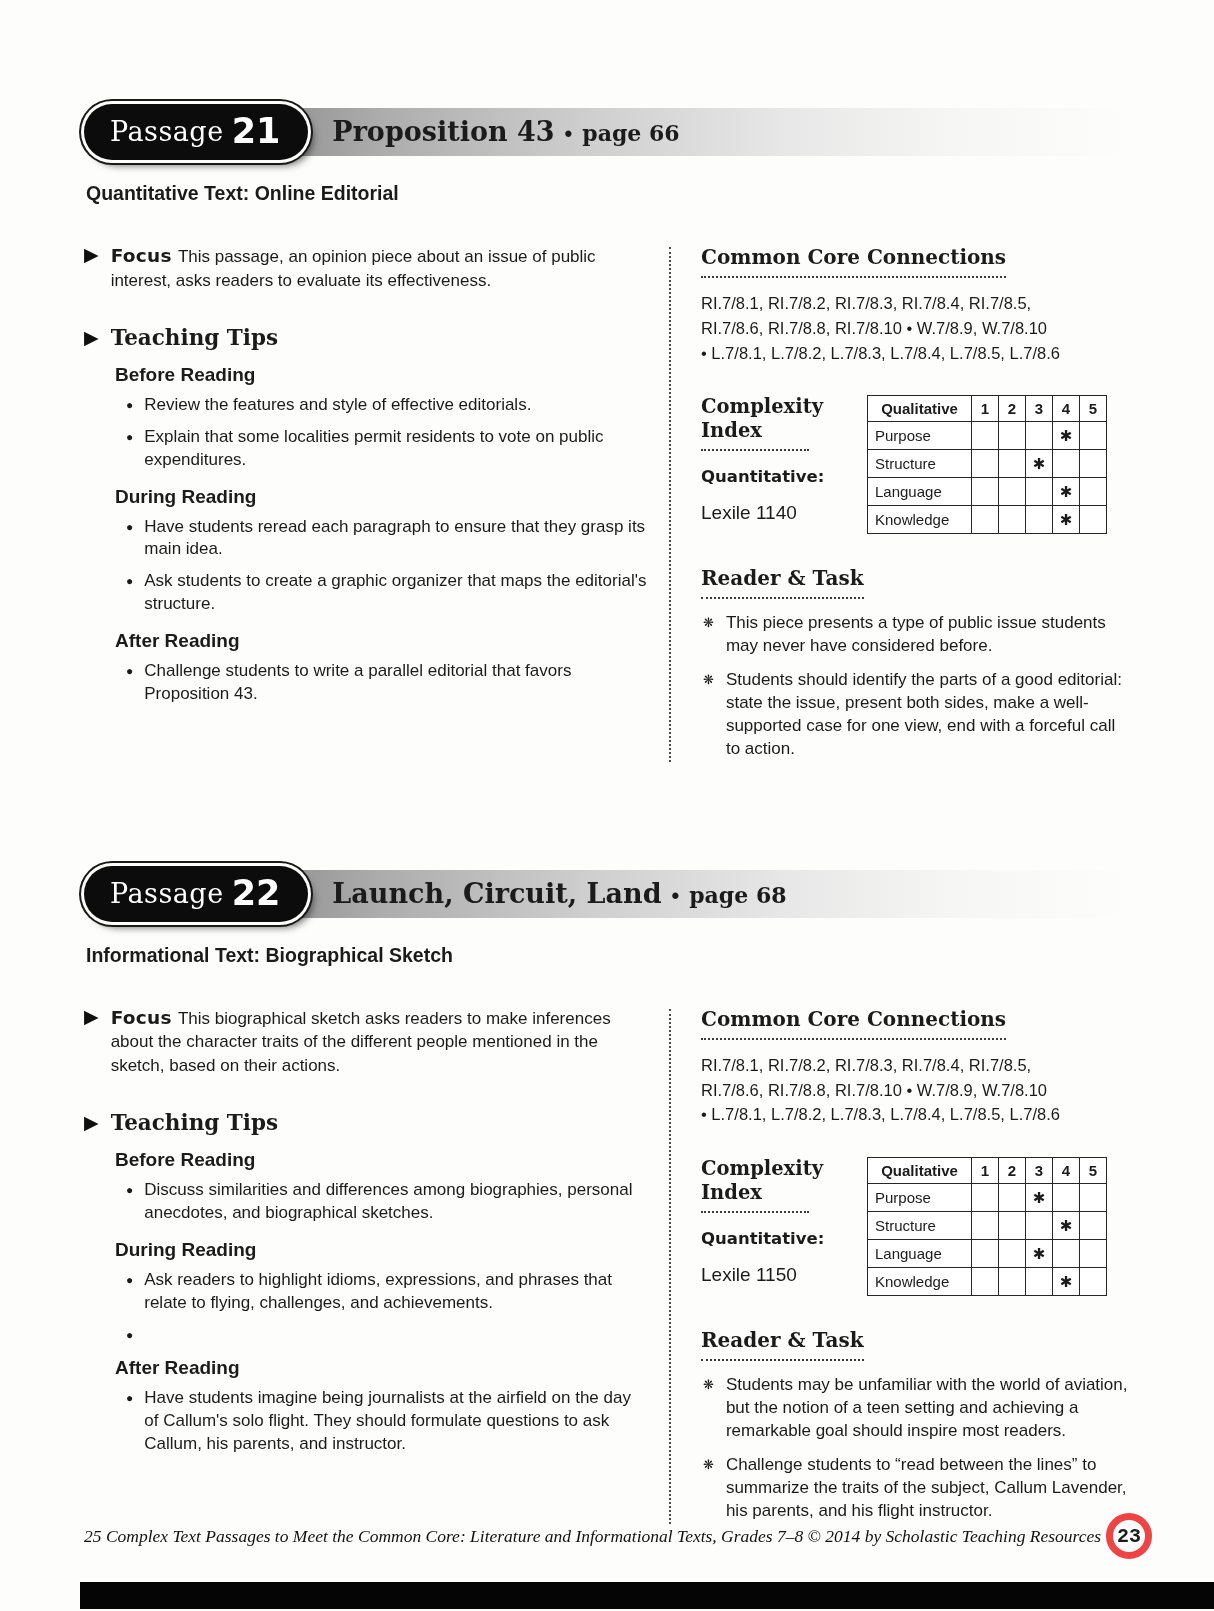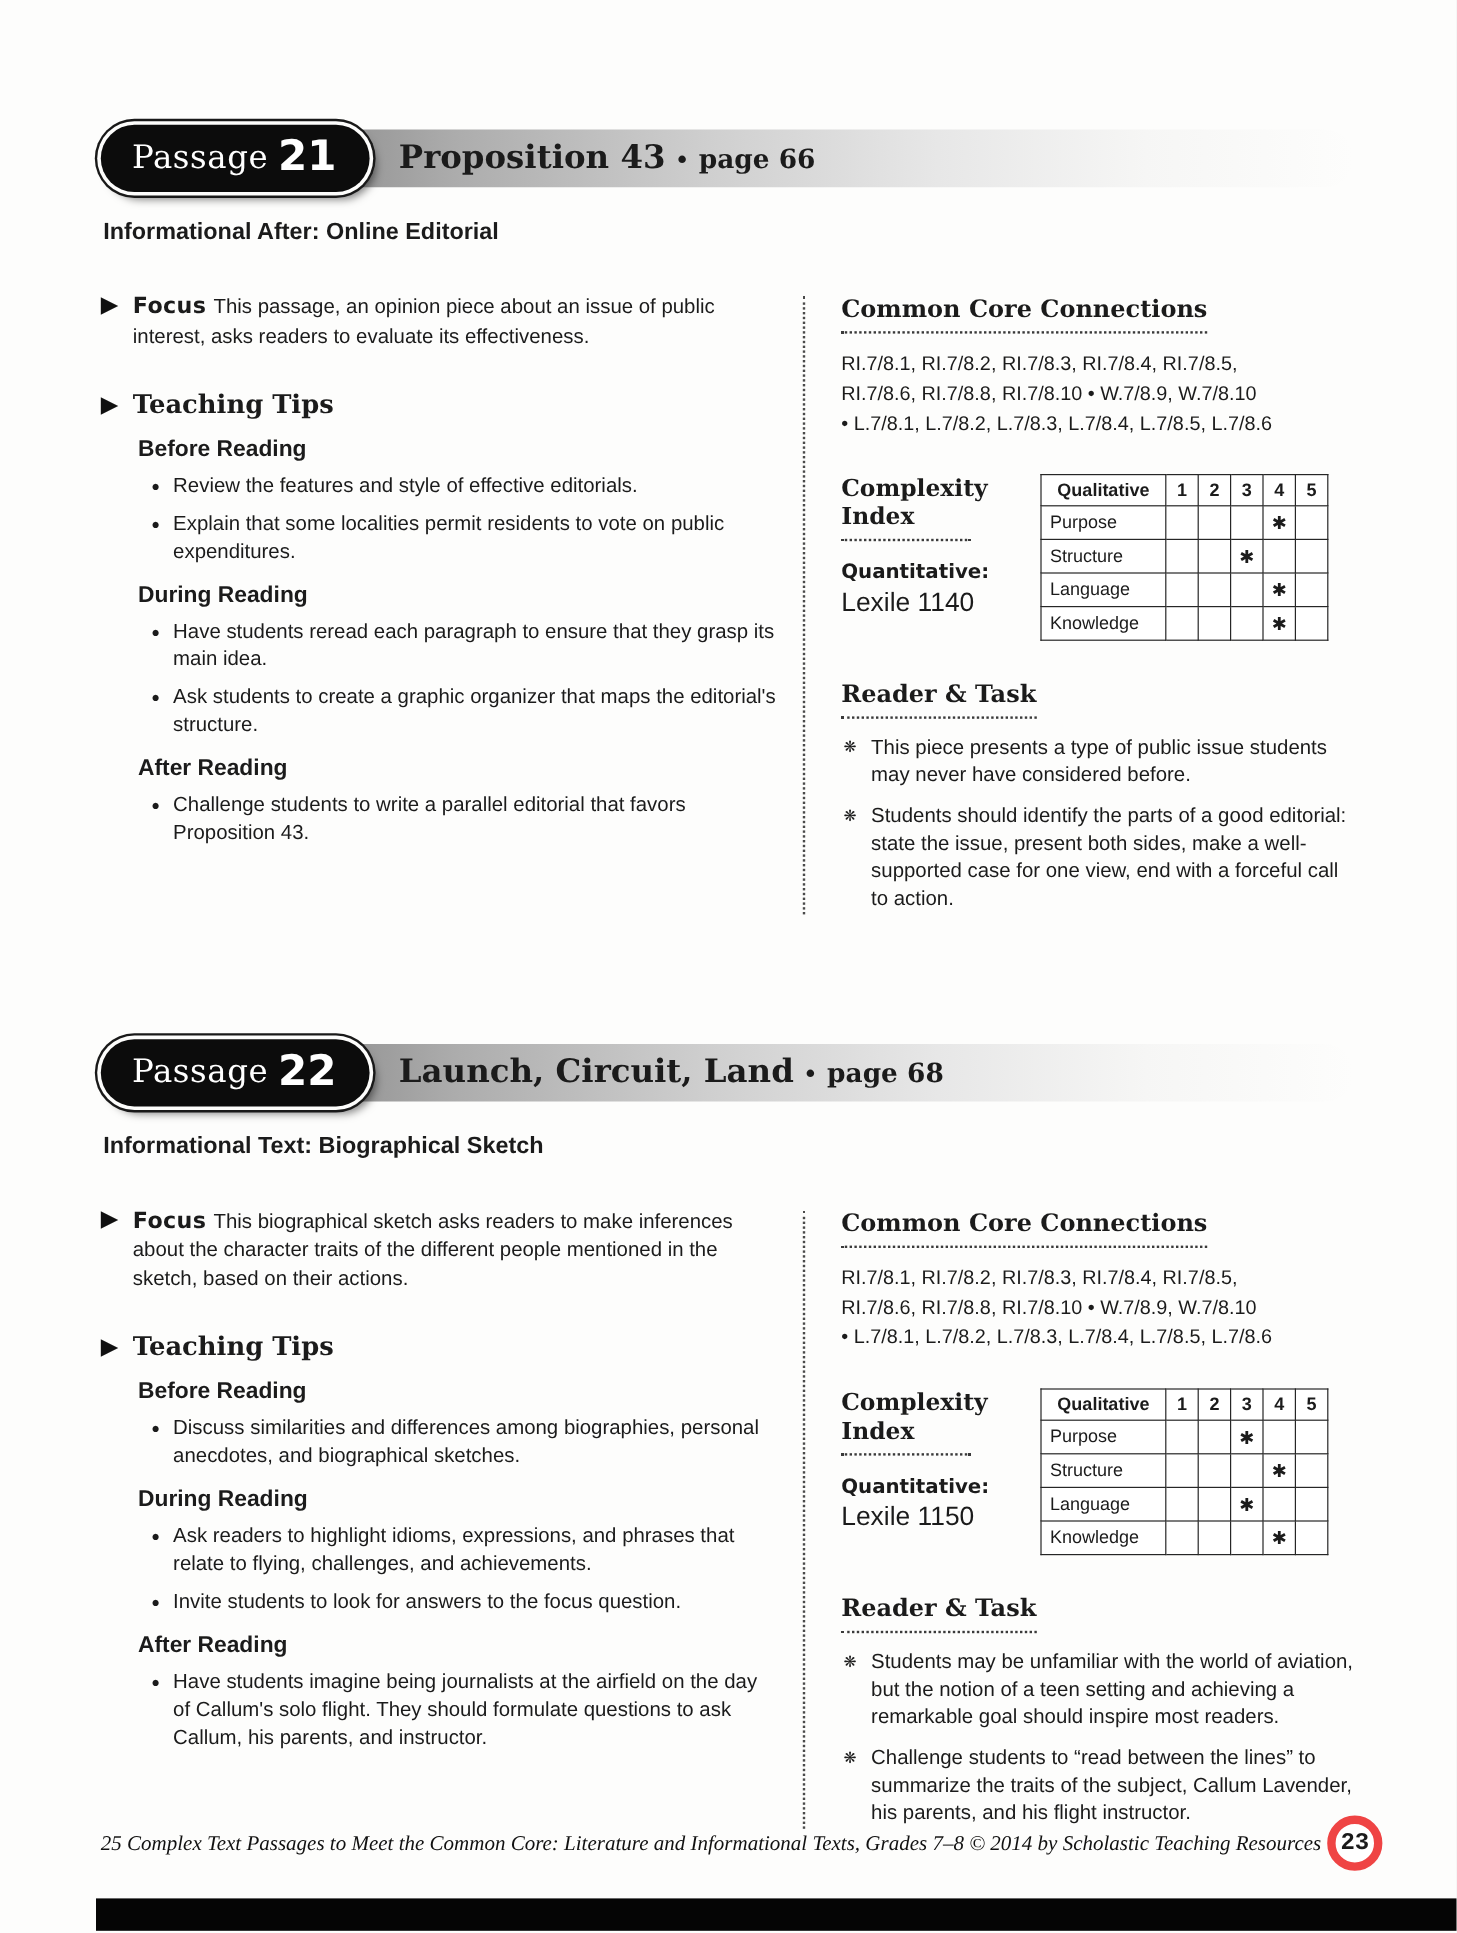--- a/index.html
+++ b/index.html
@@ -46,21 +46,21 @@
   .rc-heading { display:inline-block; font-family:"DejaVu Serif",serif; font-weight:bold; font-size:20px;
                 border-bottom:2.5px dotted #3a3a3a; padding-bottom:7px; margin-bottom:13px; }
   .cc-lines { font-size:16.5px; line-height:1.5; }
   .cc-line { display:block; }
 
   .complexity-row { display:flex; gap:18px; margin:30px 0 26px; }
   .cx-left { width:148px; flex:none; }
   .cx-heading { font-family:"DejaVu Serif",serif; font-weight:bold; font-size:19.5px; line-height:1.2; width:118px; }
   .cx-dotted { width:108px; border-bottom:2.5px dotted #3a3a3a; margin:7px 0 16px; }
   .quant-label { font-family:"DejaVu Sans",sans-serif; font-weight:bold; font-size:16.5px; }
-  .lexile { font-size:22px; margin-top:3px; }
+  .lexile { font-size:19px; margin-top:16px; }
   table.cx-table { border-collapse:collapse; background:#fff; }
   .cx-table th, .cx-table td { border:1.6px solid #262626; }
   .cx-table th.qual { width:104px; text-align:center; padding:4px 7px; font-size:15px; font-weight:bold; }
   .cx-table th.num { width:27px; text-align:center; font-size:15px; font-weight:bold; }
   .cx-table td.rowlabel { text-align:left; padding:4px 7px; font-size:15px; height:28px;margin-top:24px; }
   .cx-table td.mark { text-align:center; font-size:15px; }
 
   .rt-heading { margin-top:6px; }
   ul.rt-bullets { list-style:none; margin-left:2px; }
   ul.rt-bullets li.bullet-item { gap:12px; margin-bottom:11px; }
@@ -84,21 +84,21 @@
       <header class="passage-header">
         <div class="badge">
           <span class="badge-word">Passage</span><span class="badge-num">21</span>
         </div>
         <div class="title-band">
           <span class="passage-title">Proposition 43</span>
           <span class="title-sep">•</span>
           <span class="page-ref">page 66</span>
         </div>
       </header>
-      <h2 class="subtitle">Informational After: Online Editorial</h2>
+      <h2 class="subtitle">Quantitative Text: Online Editorial</h2>
 
       <div class="columns">
         <div class="left-col">
           <div class="focus-row">
             <span class="flag-icon">▶</span>
             <p class="focus-p"><strong class="focus-label">Focus</strong><span>This passage, an opinion piece about an issue of public interest, asks readers to evaluate its effectiveness.</span></p>
           </div>
 
           <div class="tips-row">
             <span class="flag-icon">▶</span>
@@ -250,21 +250,20 @@
           </ul>
 
           <h4 class="reading-heading">During Reading</h4>
           <ul class="bullets">
             <li class="bullet-item">
                 <span class="bullet-glyph">●</span>
                 <span class="bullet-text">Ask readers to highlight idioms, expressions, and phrases that relate to flying, challenges, and achievements.</span>
               </li>
             <li class="bullet-item">
                 <span class="bullet-glyph">●</span>
-                <span class="bullet-text">Invite students to look for answers to the focus question.</span>
               </li>
           </ul>
 
           <h4 class="reading-heading">After Reading</h4>
           <ul class="bullets">
             <li class="bullet-item">
                 <span class="bullet-glyph">●</span>
                 <span class="bullet-text">Have students imagine being journalists at the airfield on the day of Callum's solo flight. They should formulate questions to ask Callum, his parents, and instructor.</span>
               </li>
           </ul>

